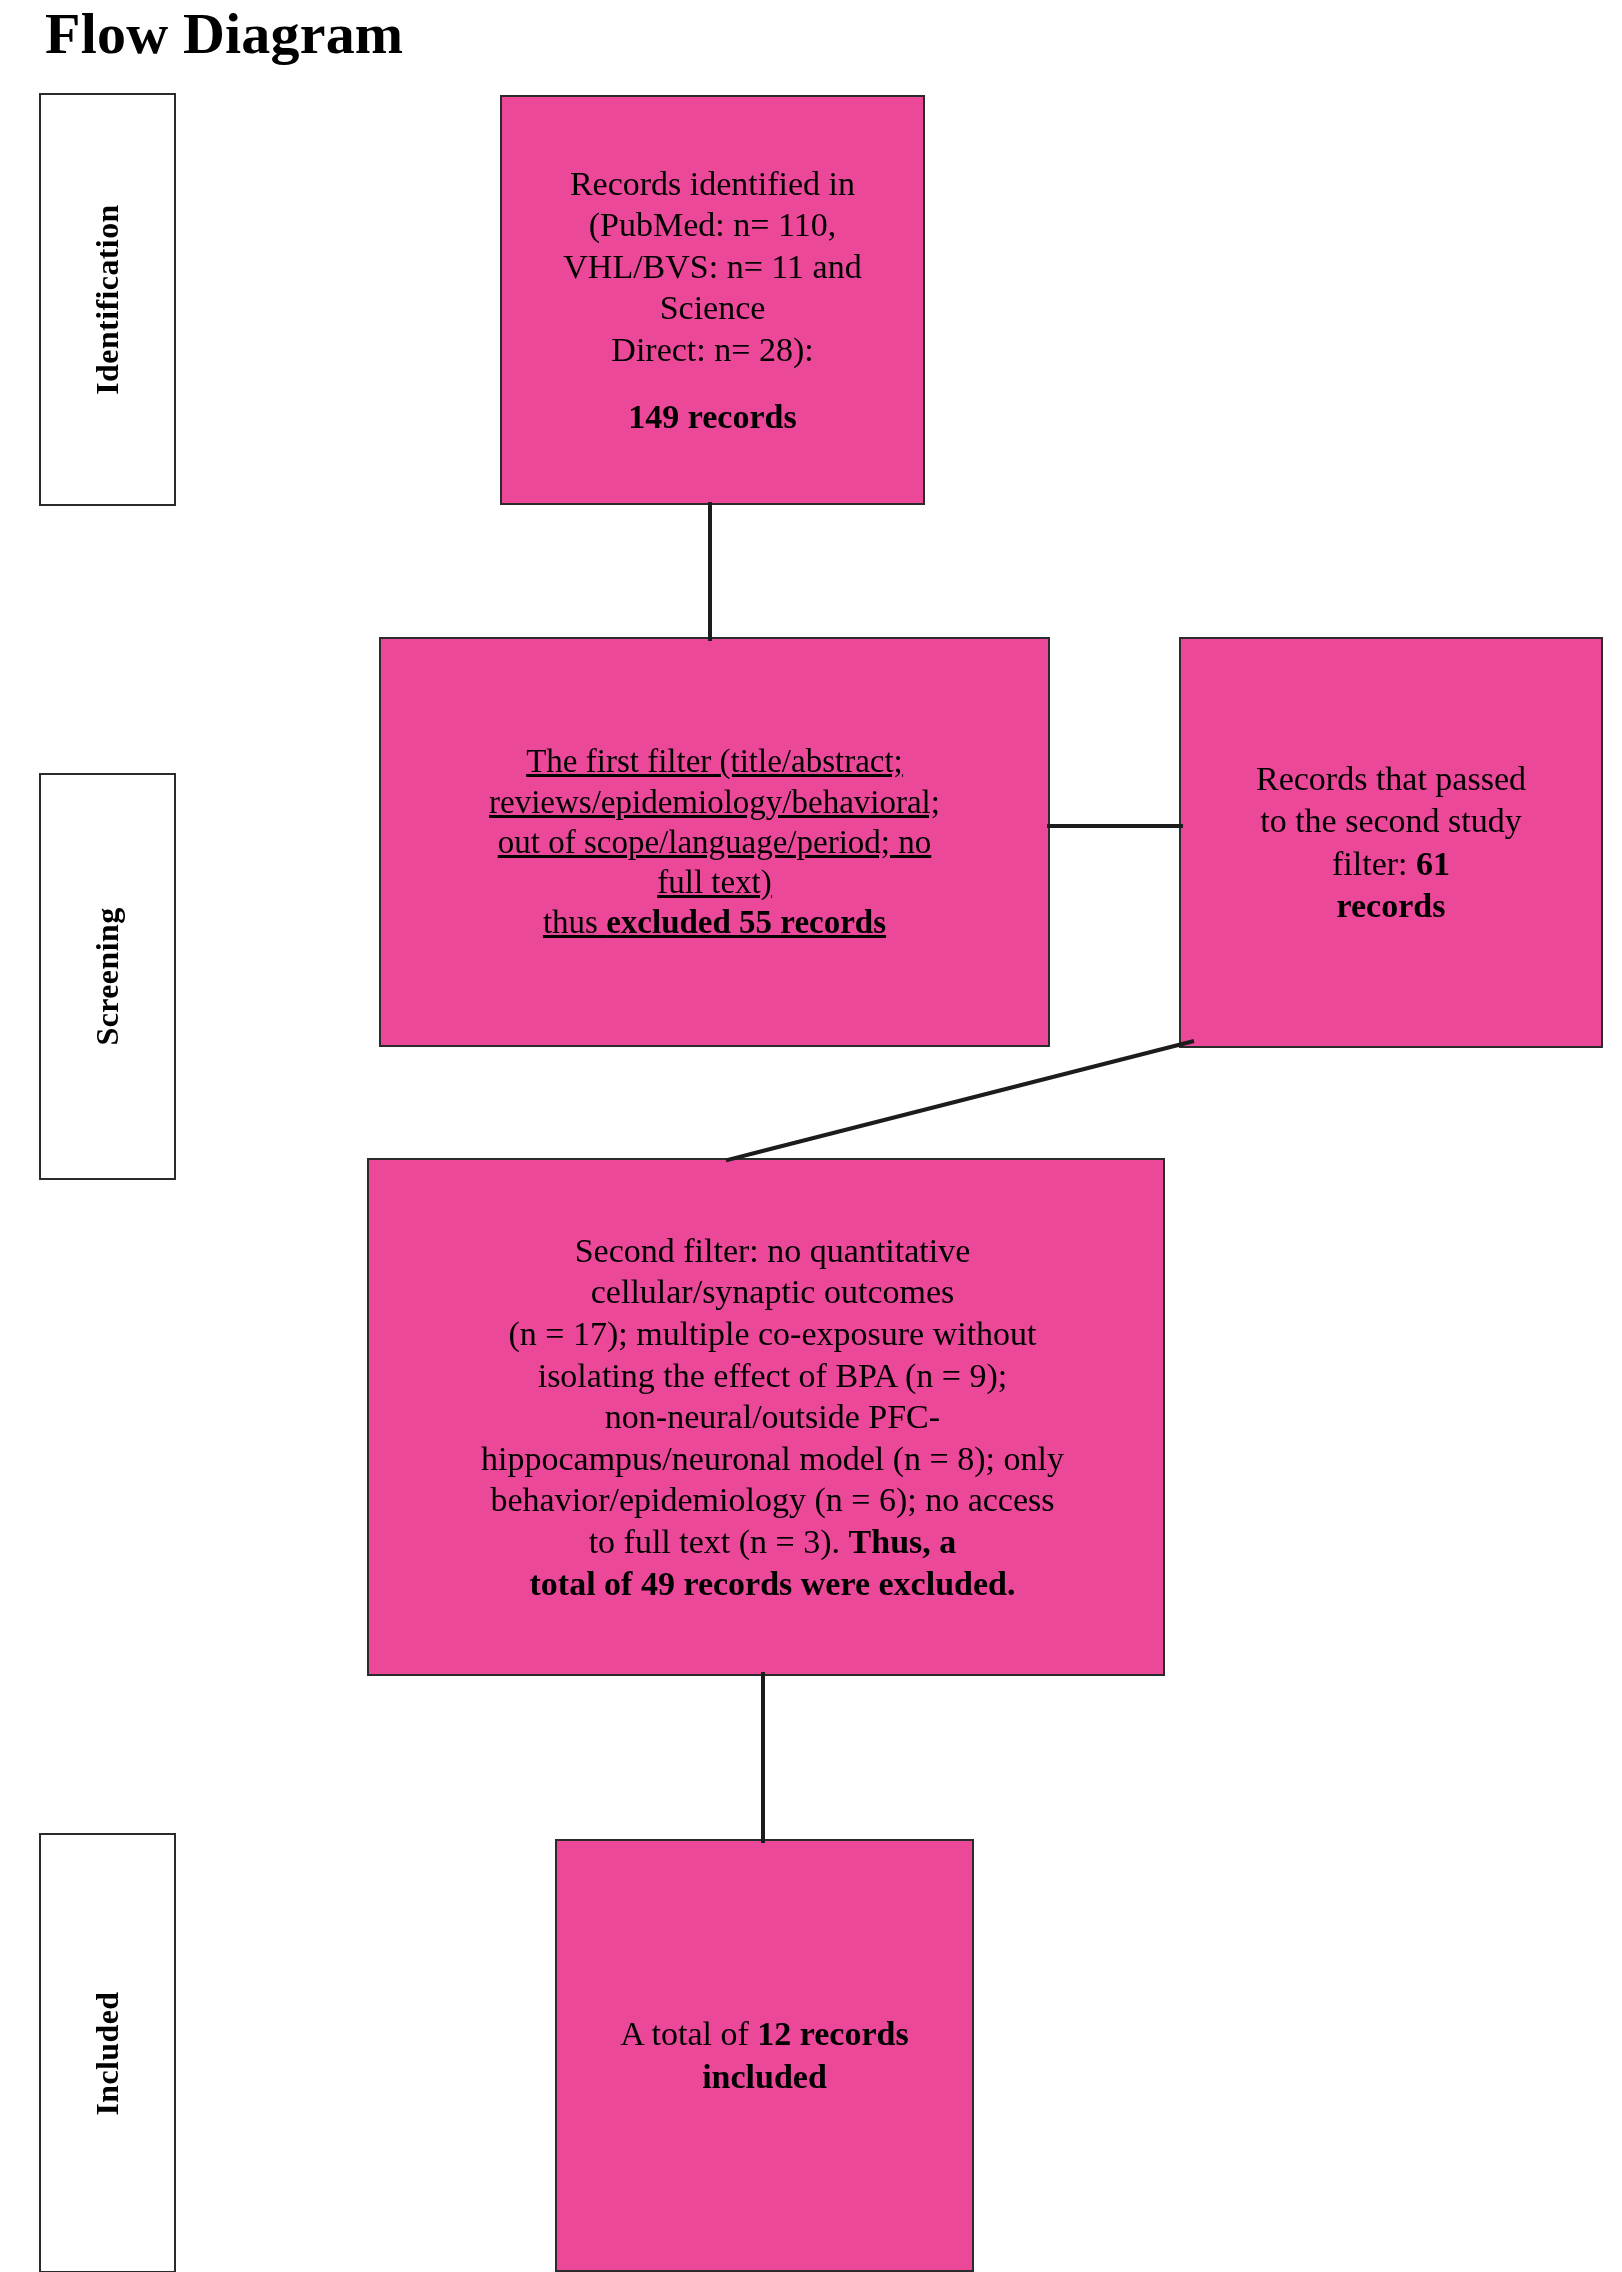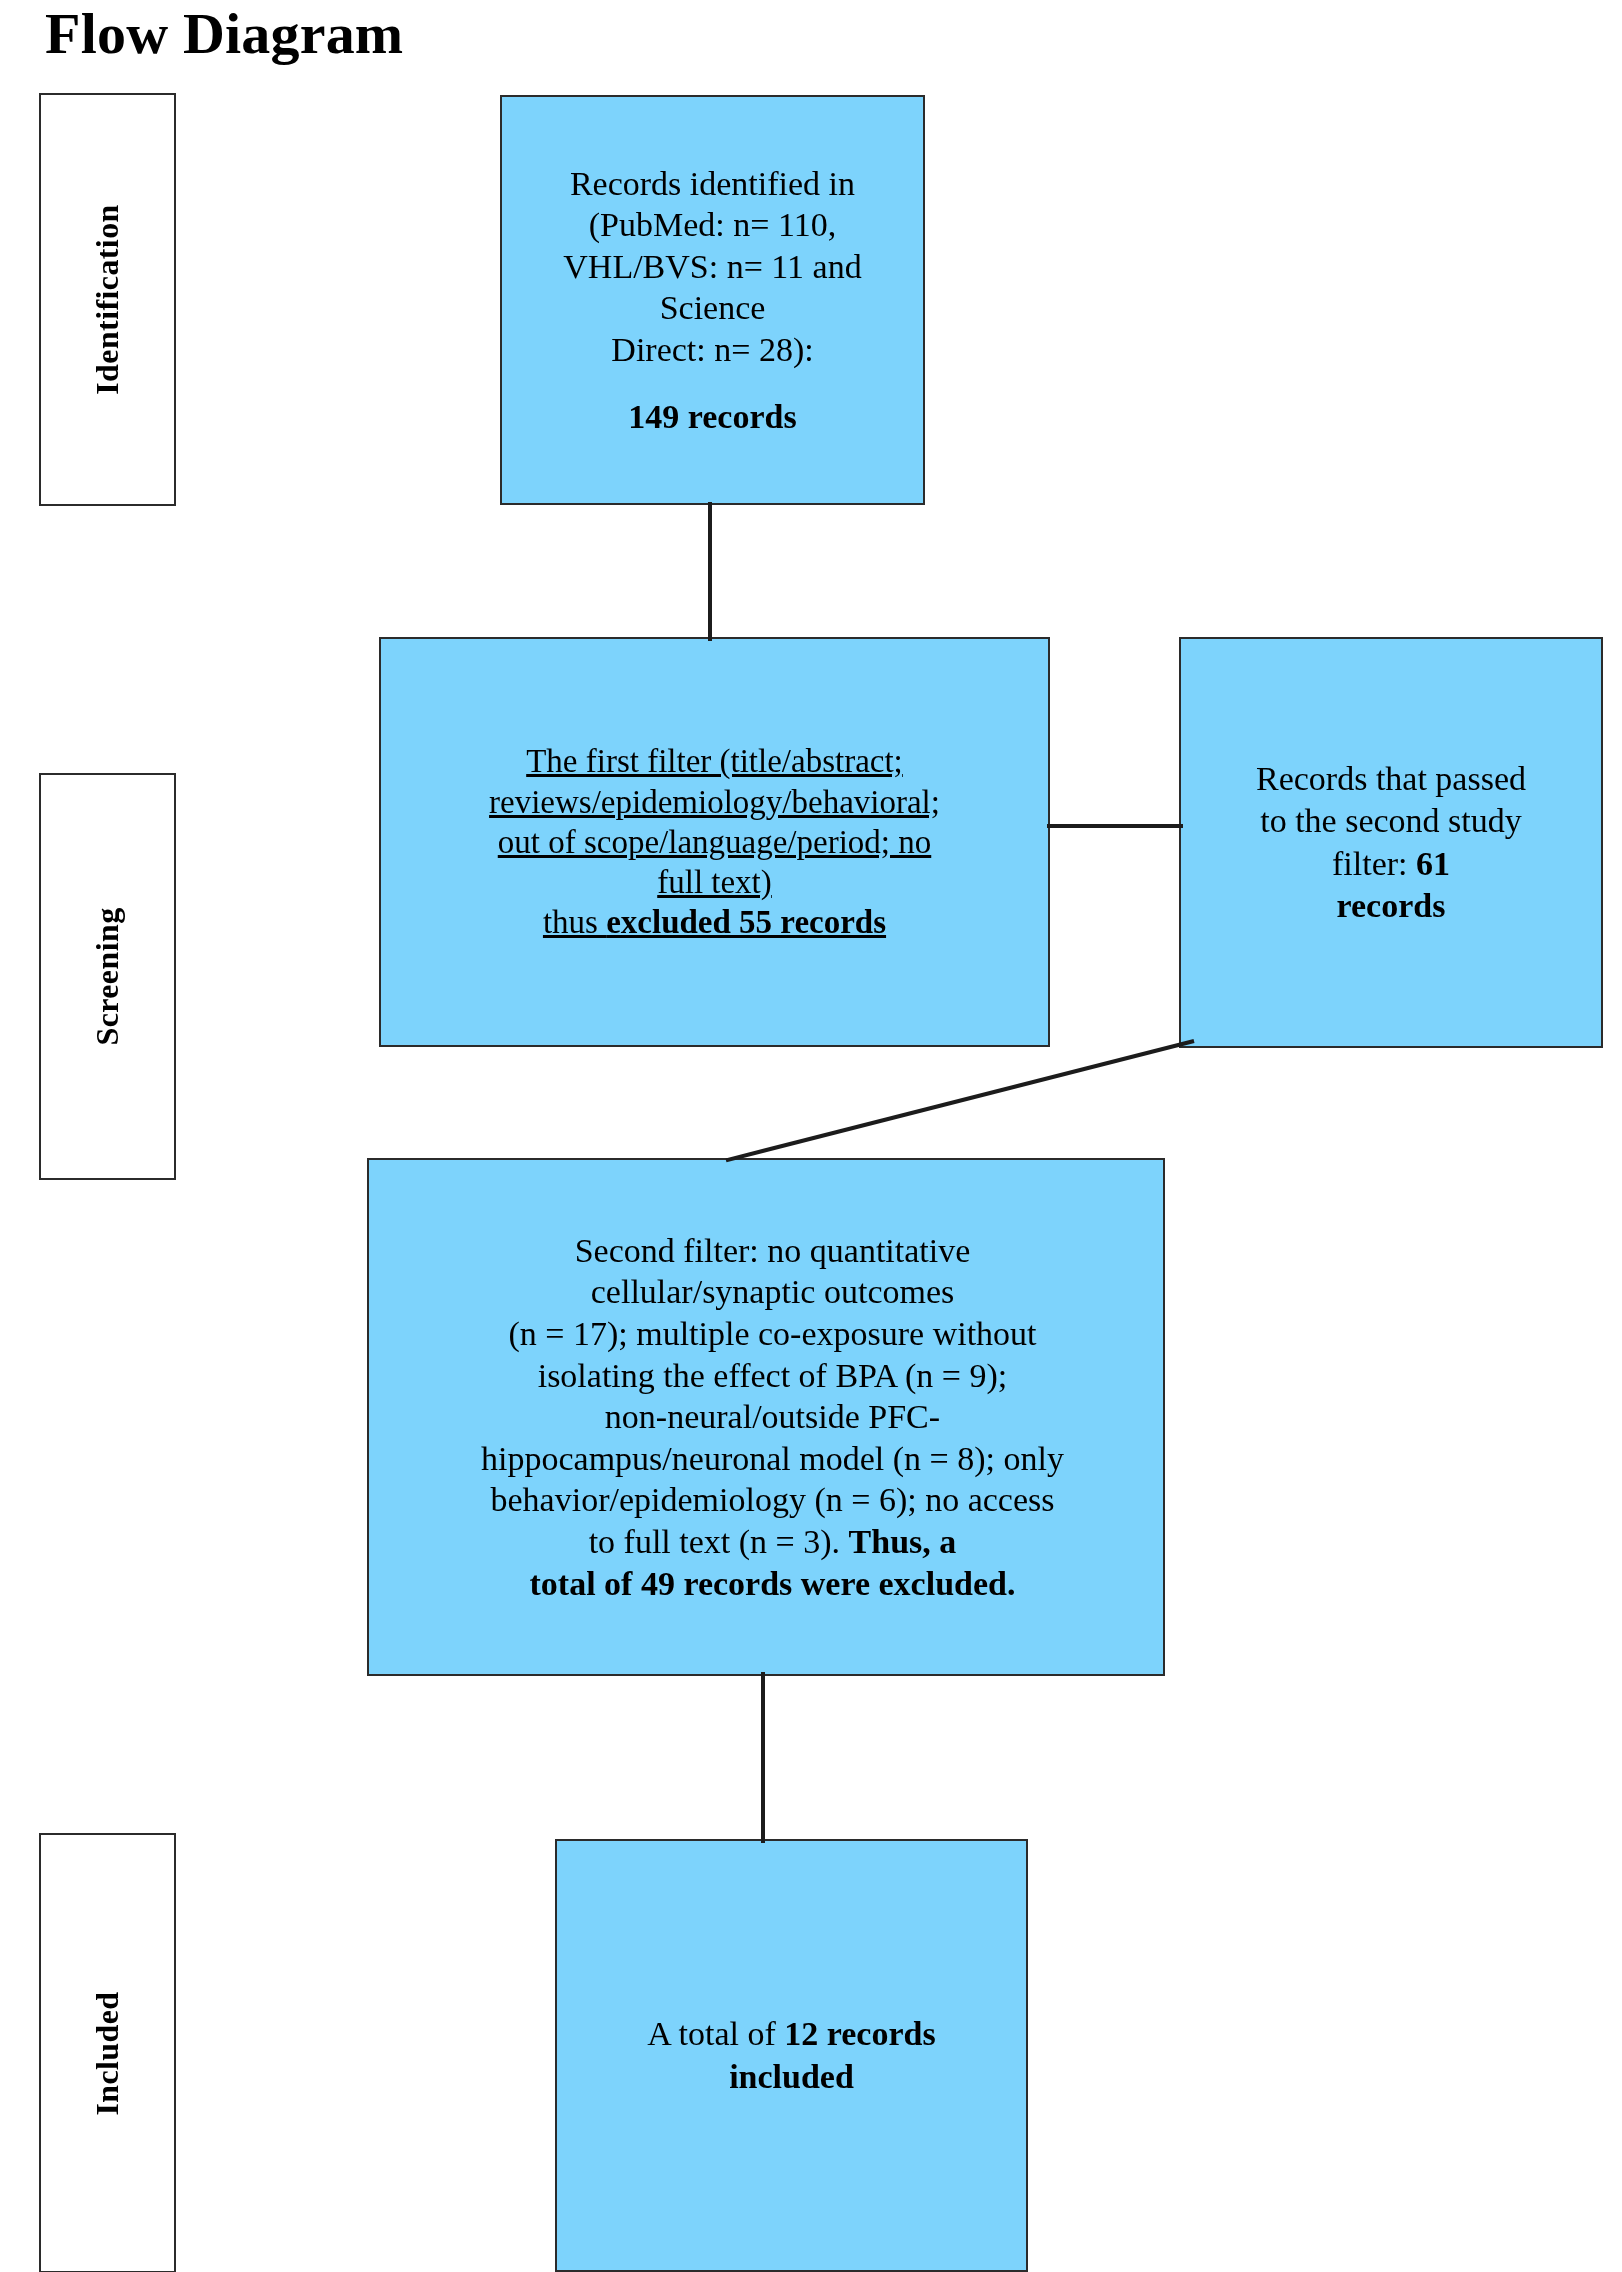--- a/index.html
+++ b/index.html
@@ -27,21 +27,21 @@
     font-weight: 700;
     letter-spacing: 0.2px;
     white-space: nowrap;
   }
 
   
   .box {
     position: absolute;
     box-sizing: border-box;
     border: 2.4px solid #2b2b2b;
-    background: #7dd3fc;
+    background: #ec4899;
     display: flex;
     align-items: center;
     justify-content: center;
     text-align: center;
   }
   .box .txt {
     width: 100%;
     padding: 0 8px;
     box-sizing: border-box;
     font-size: 33px;
@@ -70,21 +70,21 @@
 
   
   #stage-identification { left: 39px;  top: 93px;  width: 137px; height: 413px; }
   #stage-screening      { left: 39px;  top: 773px;  width: 137px; height: 407px; }
   #stage-included       { left: 39px;  top: 1833px; width: 137px; height: 440px; }
 
   #box-identified    { left: 500px;  top: 95px;  width: 425px; height: 410px; }
   #box-first-filter  { left: 379px;  top: 637px;  width: 671px; height: 410px; }
   #box-passed-second { left: 1179px; top: 637px;  width: 424px; height: 411px; }
   #box-second-filter { left: 367px;  top: 1158px; width: 798px; height: 518px; }
-  #box-included      { left: 555px;  top: 1839px; width: 473px; height: 433px; }
+  #box-included      { left: 555px;  top: 1839px; width: 419px; height: 433px; }
 
   #box-identified .txt    { font-size: 34px; line-height: 1.22; }
   #box-first-filter .txt  { font-size: 33px; line-height: 1.22; text-decoration: underline; }
   #box-passed-second .txt { font-size: 34px; line-height: 1.25; }
   #box-second-filter .txt { font-size: 34px; line-height: 1.225; padding-left: 21px; }
   #box-included .txt      { font-size: 34px; line-height: 1.25; }
 
   .spacer-line { display: block; height: 0.75em; }
 
   

